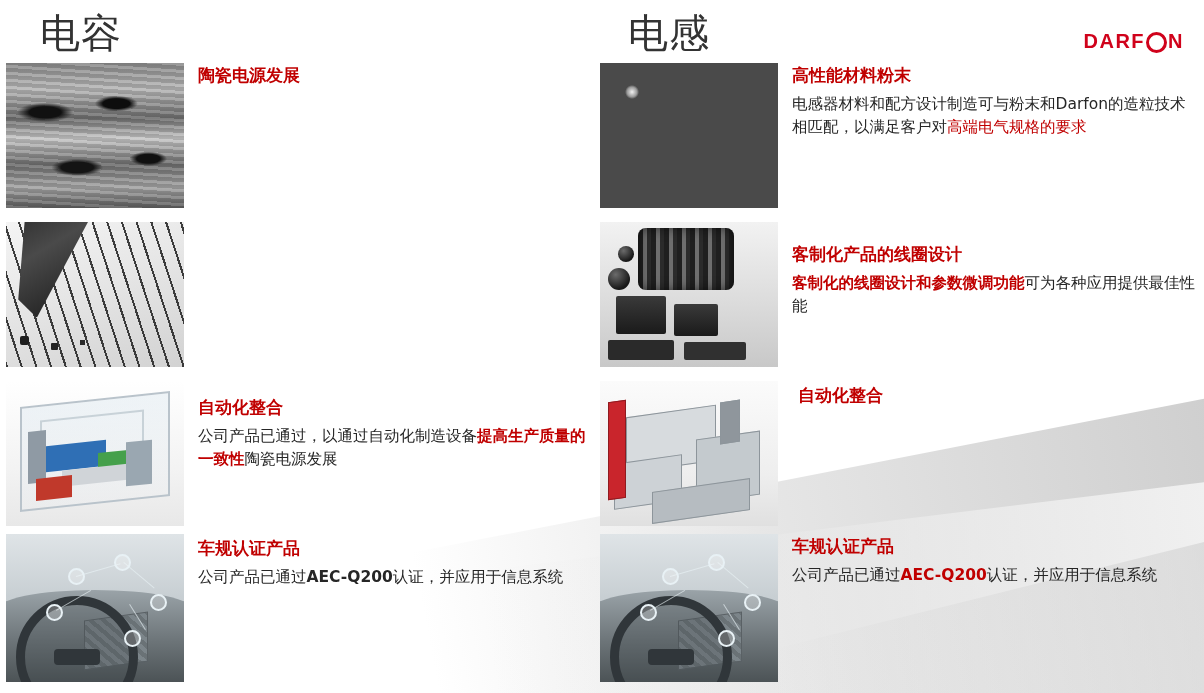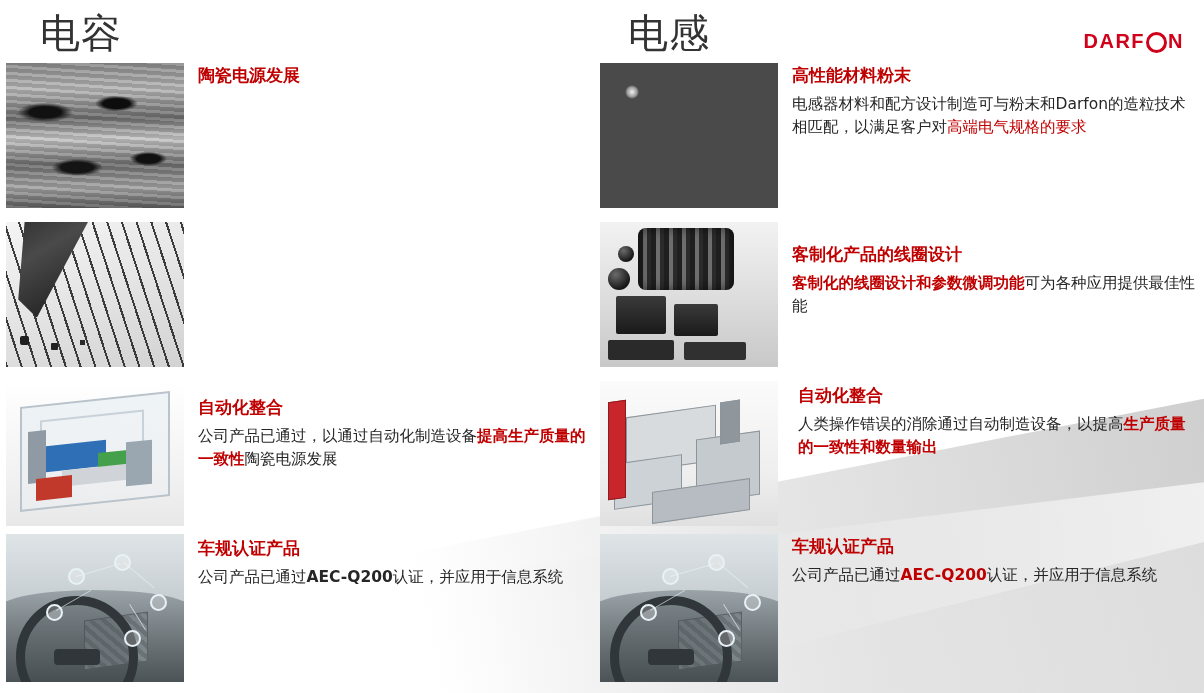--- a/index.html
+++ b/index.html
@@ -441,23 +441,20 @@
       <div class="mb m1"></div>
           <div class="mb m2"></div>
           <div class="mb m3"></div>
           <div class="mb m4"></div>
           <div class="mb m5"></div>
           <div class="mb m6"></div>
     </div>
       </div>
     <div class="body-col" style="padding-top:4px; padding-left:20px;">
       <div class="item-title">自动化整合</div>
-      <div class="item-text">
-        <span>人类操作错误的消除通过自动制造设备，以提高</span><span class="hl-b">生产质量的一致性和数量输出</span>
-      </div>
     </div>
   </div>
 
   <div class="row" style="left:600px; top:534px; width:600px;">
     <div class="thumb tall">
         <div class="img-car">
       <div class="dash"></div>
       <div class="screen"></div>
       <div class="wheel"></div>
       <div class="line l1"></div>

